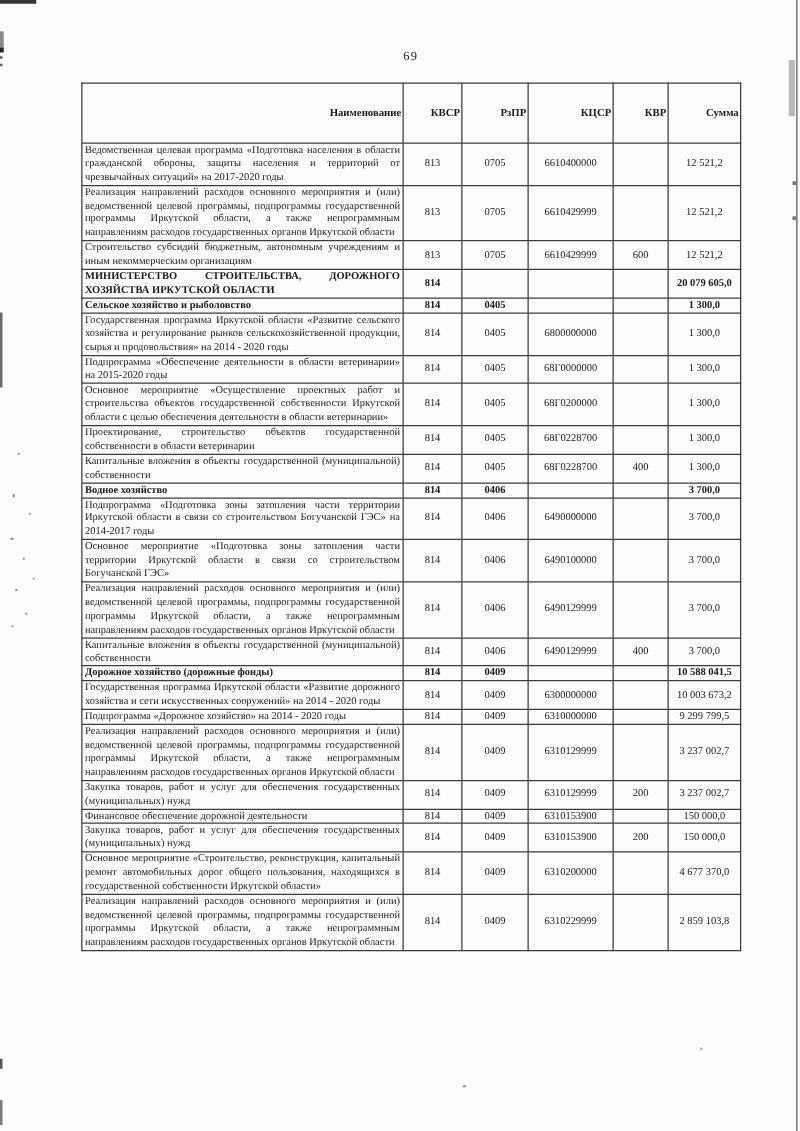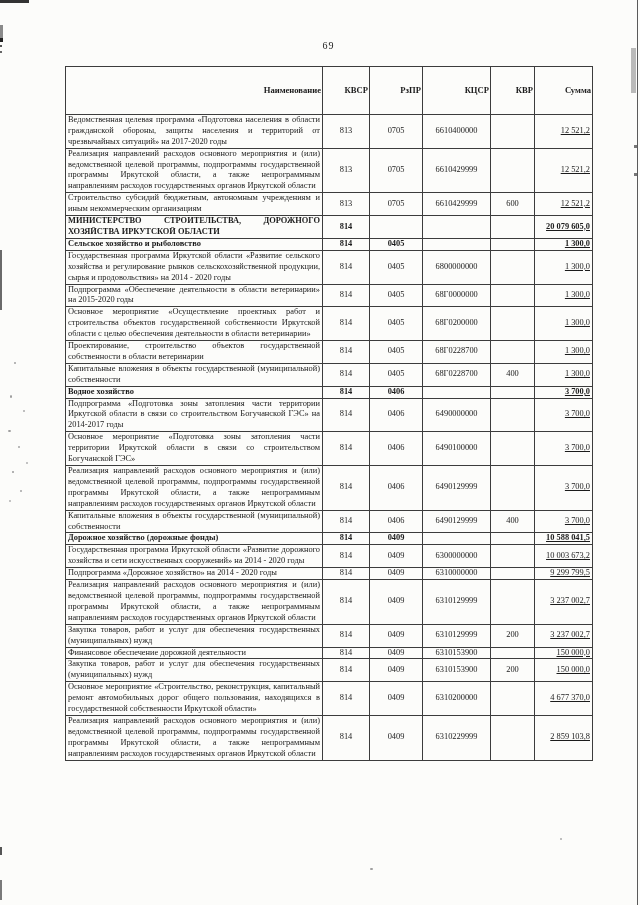--- a/index.html
+++ b/index.html
@@ -7,21 +7,21 @@
   .page{position:relative;width:640px;height:905px;background:#fcfcfa;overflow:hidden;}
   .page-number{position:absolute;left:65px;top:40px;width:527px;text-align:center;
     font-size:10px;color:#222;letter-spacing:1px;}
   table.budget{position:absolute;left:65px;top:66px;width:527px;border-collapse:collapse;
     table-layout:fixed;color:#1b1b1b;}
   table.budget th,table.budget td{border:1px solid #3c3c3c;padding:0 2px;
     font-size:8.4px;line-height:10.9px;overflow:hidden;}
   table.budget th{font-weight:bold;text-align:right;padding:18px 1px;font-size:8.6px;}
   td.c-name{text-align:justify;vertical-align:top;padding:1px 3px;}
   td.c-num{text-align:center;vertical-align:middle;}
-  td.c-sum{text-align:right;vertical-align:middle;padding-right:3px;text-decoration:underline;}
+  td.c-sum{text-align:center;vertical-align:middle;padding-right:3px;}
   tr.bold td{font-weight:bold;}
   .artifact{position:absolute;pointer-events:none;}
   .speck{position:absolute;border-radius:50%;pointer-events:none;}
 </style>
 </head>
 <body>
 
 <div class="page">
 
   <div class="page-number">69</div>

